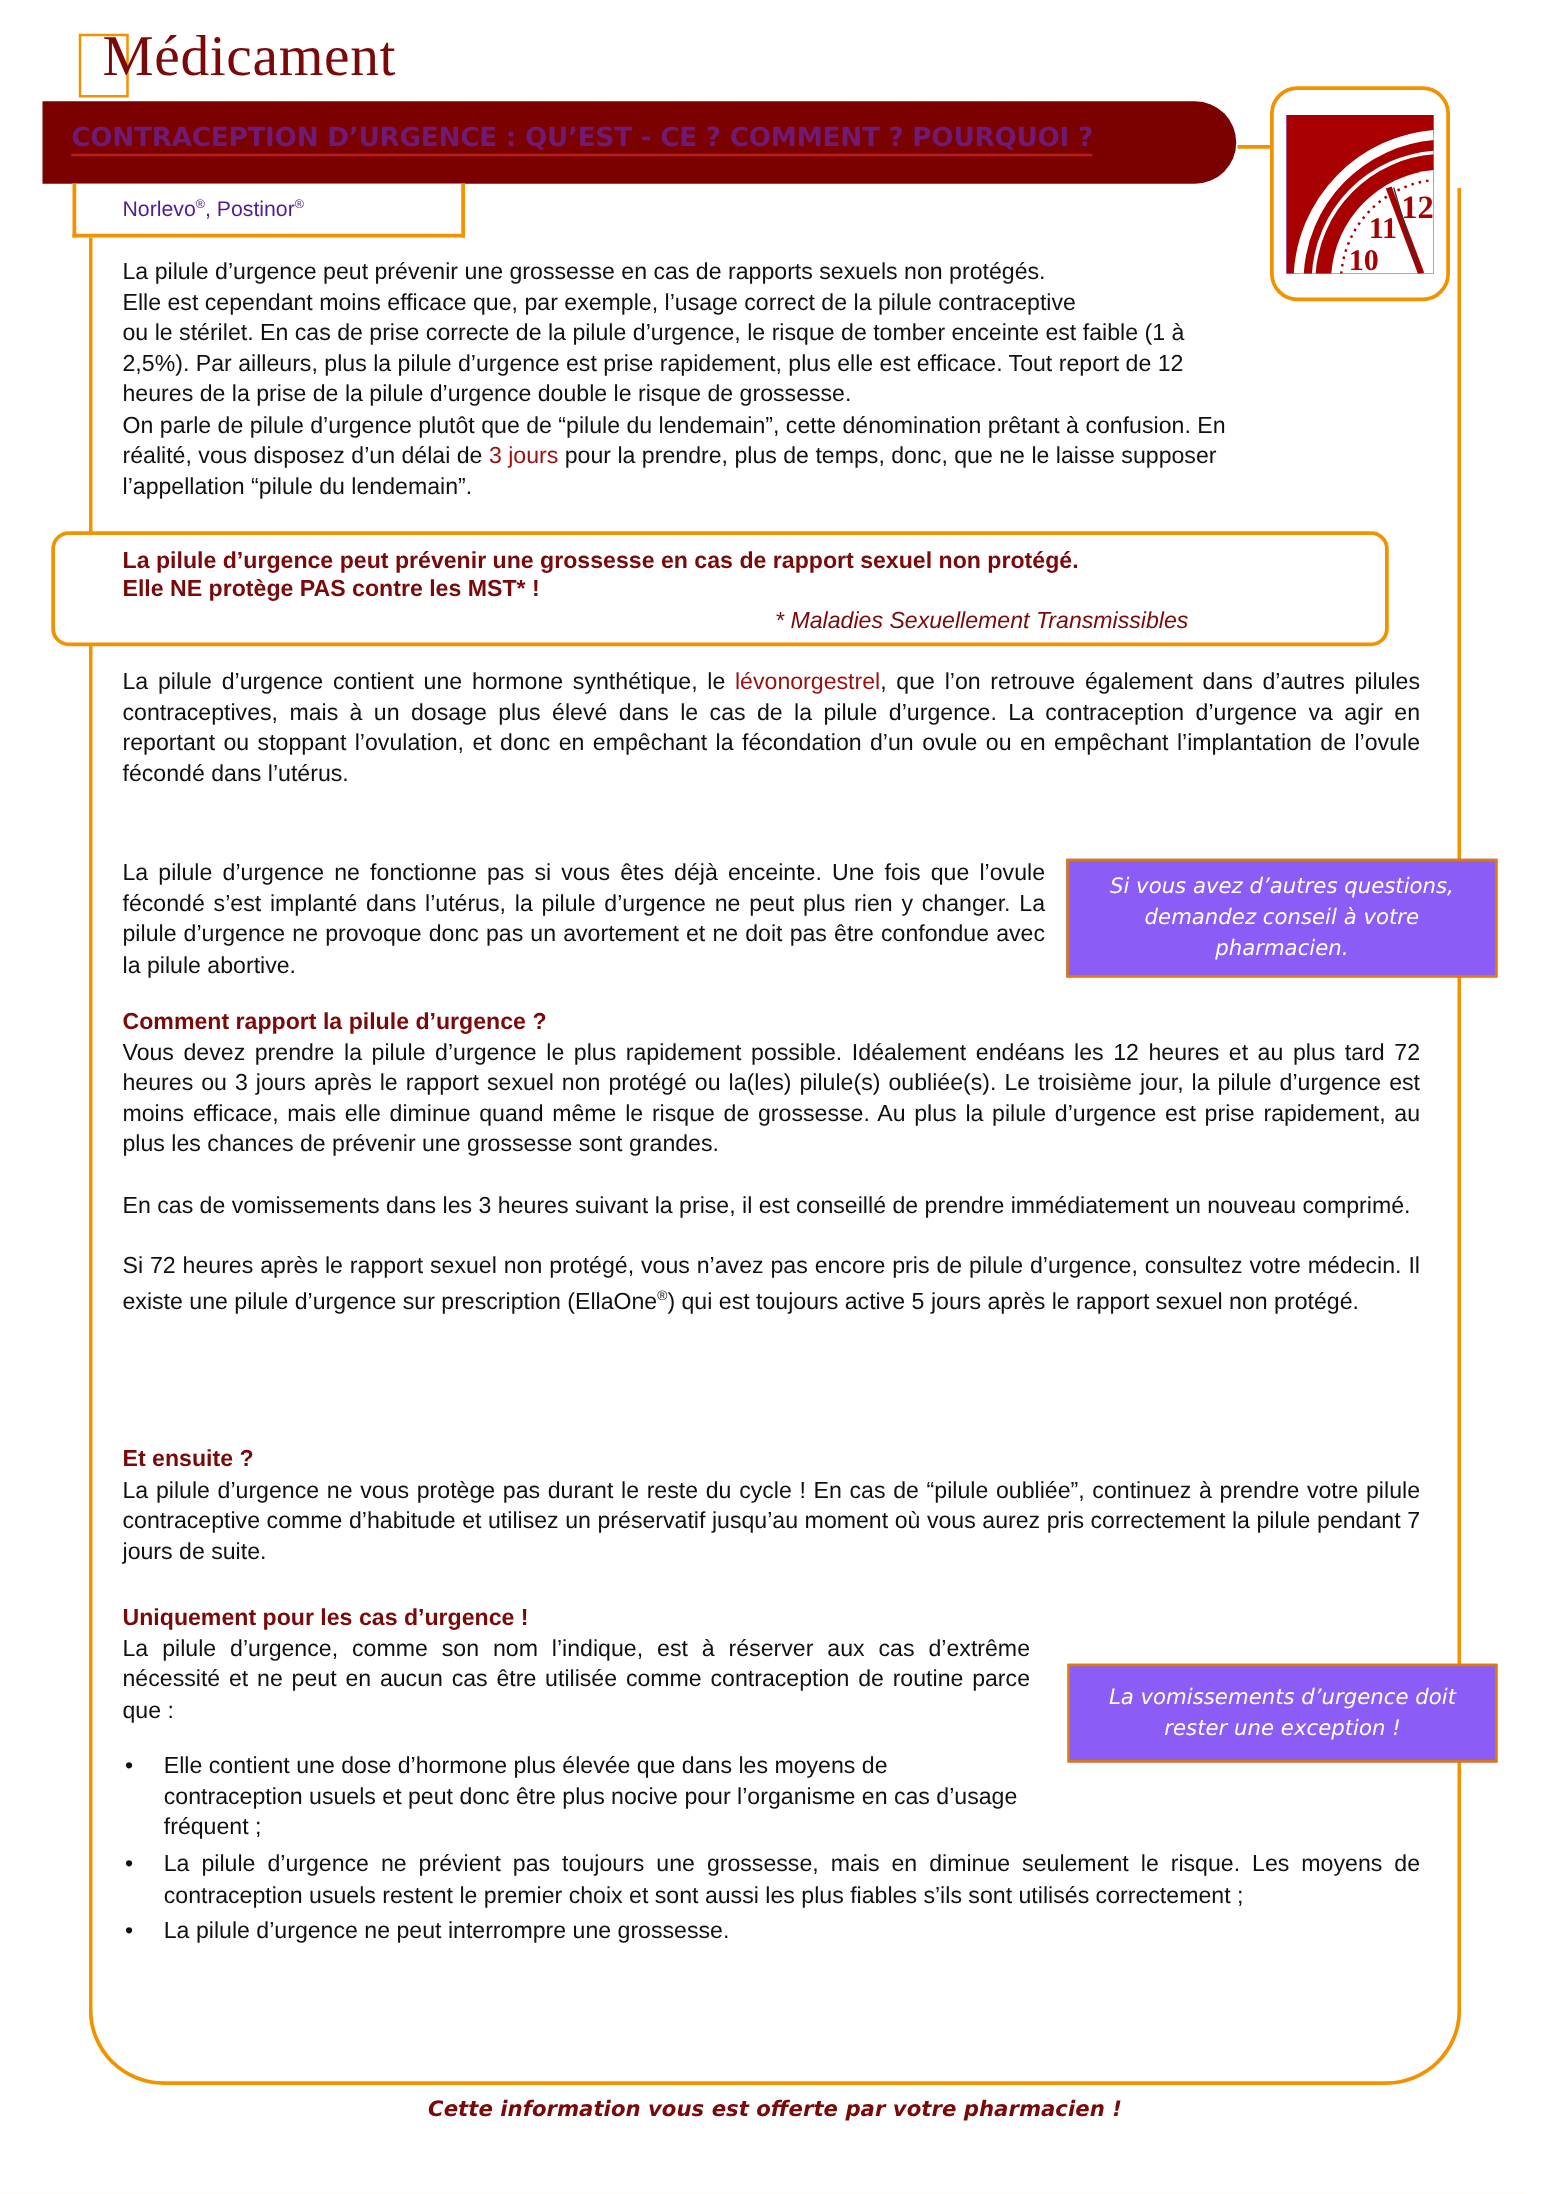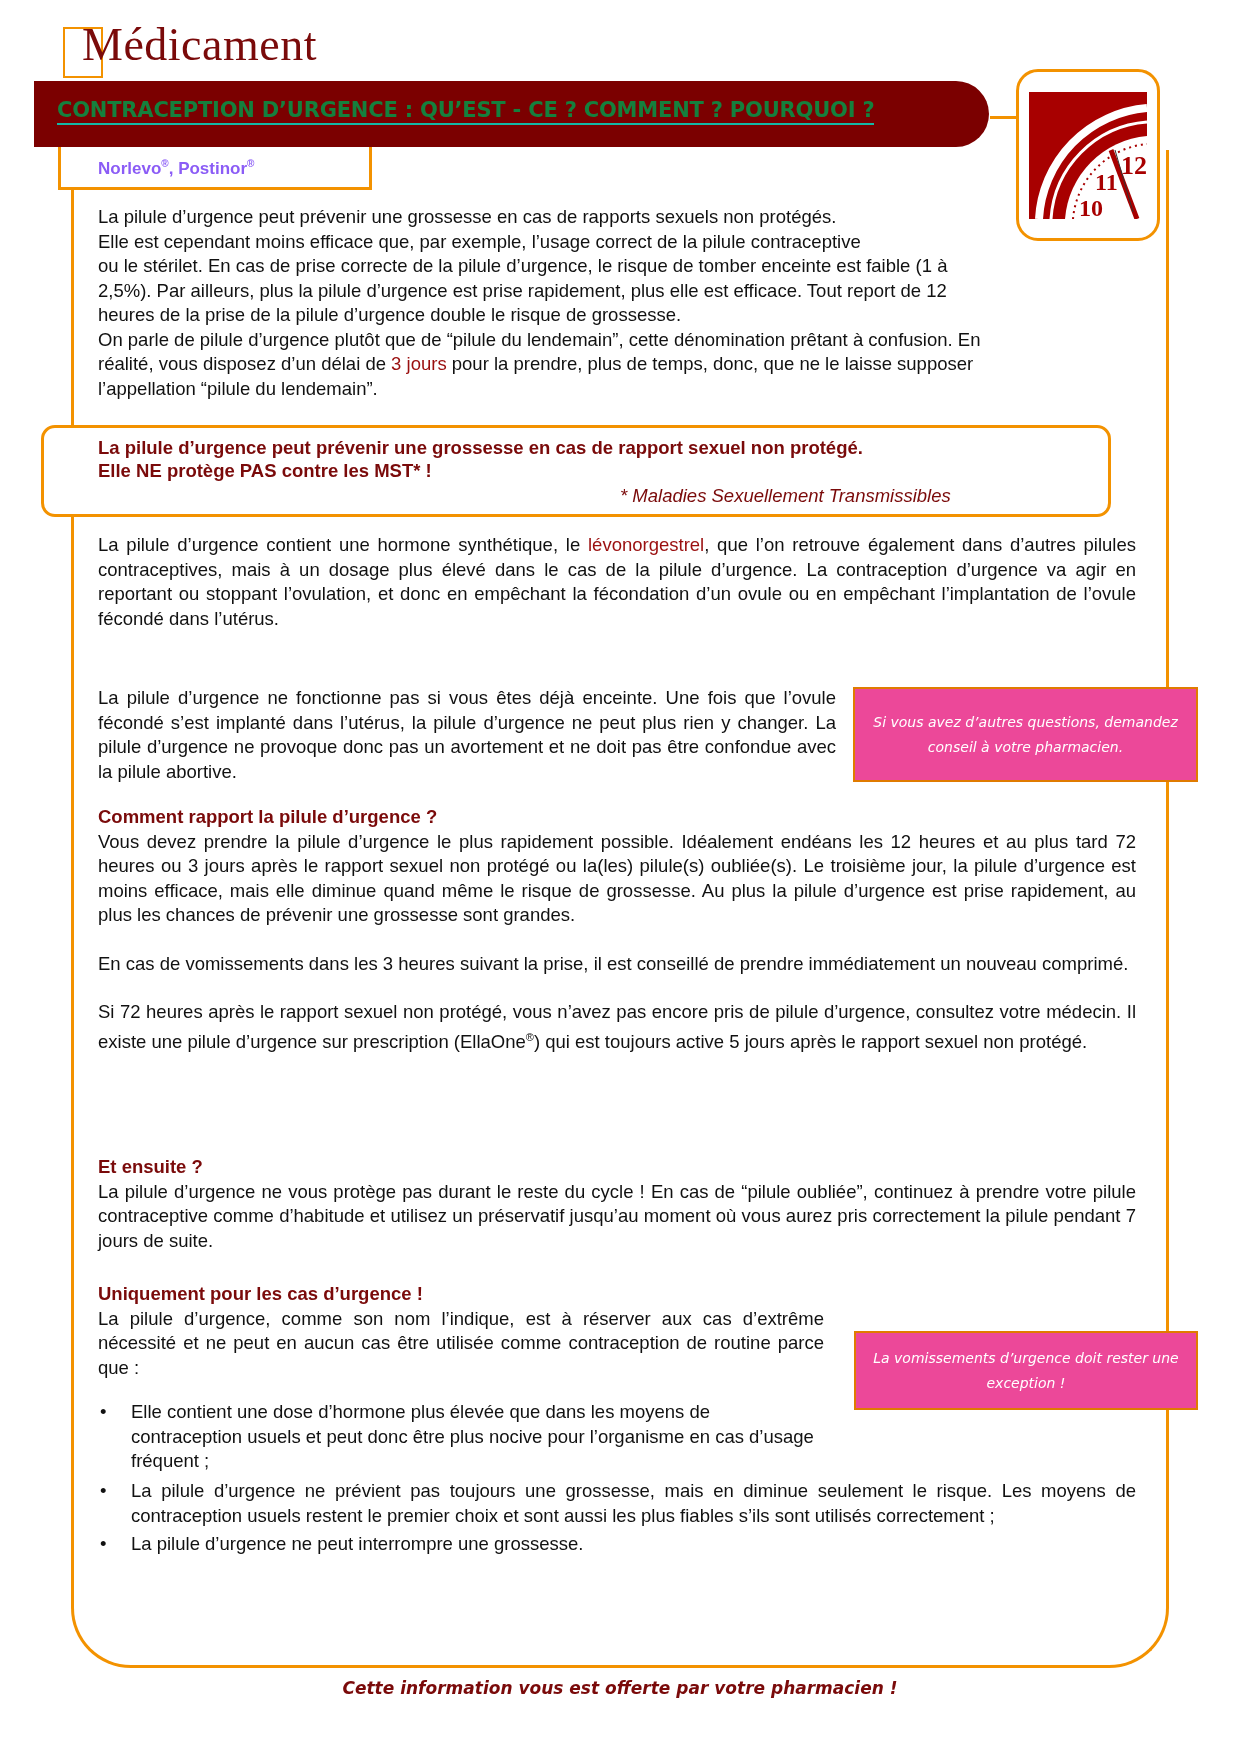--- a/index.html
+++ b/index.html
@@ -9,56 +9,56 @@
 
   
   .logo { left: 82px; top: 22px; font-family: "Liberation Serif", serif; font-size: 46px;
           color: #7a0a0a; letter-spacing: 0.5px; line-height: 1; }
   .logo-box { left: 63px; top: 27px; width: 40px; height: 51px; border: 2px solid #f39200;
               border-left: 2px solid #f39200; box-sizing: border-box; }
 
   
   .banner { left: 34px; top: 81px; width: 955px; height: 66px; background: #7b0000;
             border-radius: 0 34px 34px 0; }
-  .banner-title { left: 57px; top: 98px; color: #15803d; font-family: "DejaVu Sans", sans-serif;
+  .banner-title { left: 57px; top: 98px; color: #701a75; font-family: "DejaVu Sans", sans-serif;
                   font-weight: bold; font-size: 21px; letter-spacing: -0.2px; white-space: nowrap;
-                  border-bottom: 2px solid #14b8a6; padding-bottom: 1px; }
+                  border-bottom: 2px solid #b91c1c; padding-bottom: 1px; }
 
   
   .frame { left: 71px; top: 150px; width: 1098px; height: 1518px;
            border: 3px solid #f39200; border-top: none; border-radius: 0 0 60px 60px;
            box-sizing: border-box; }
   .connector { left: 990px; top: 116px; width: 32px; height: 3px; background: #f39200; }
 
   
   .brand-box { left: 58px; top: 147px; width: 314px; height: 43px; border: 3px solid #f39200;
                border-top: none; box-sizing: border-box; background: #fff; }
-  .brand-text { left: 98px; top: 158px; font-weight: bold; font-size: 17px; color: #8b5cf6; }
+  .brand-text { left: 98px; top: 158px; font-weight: normal; font-size: 17px; color: #4c1d95; }
   .brand-text sup { font-size: 10px; }
 
   
   .clock-wrap { left: 1016px; top: 69px; width: 144px; height: 172px; border: 3px solid #f39200;
                 border-radius: 22px; background: #fff; box-sizing: border-box; }
   .clock { left: 1029px; top: 92px; width: 118px; height: 127px; background: #8b5cf6; overflow: hidden; }
 
   
   .p { left: 98px; font-size: 18.5px; line-height: 24.5px; color: #111; }
   .just { text-align: justify; }
   .red { color: #9a0f0f; }
   .h { font-weight: bold; color: #7a0a0a; font-size: 18.5px; }
 
   
   .warn { left: 41px; top: 425px; width: 1070px; height: 92px; border: 3px solid #f39200;
           border-radius: 14px; background: #fff; box-sizing: border-box; }
   .warn-l1, .warn-l2 { left: 98px; font-weight: bold; color: #7a0a0a; font-size: 18.5px; }
   .warn-note { left: 620px; top: 485px; font-style: italic; color: #7a0a0a; font-size: 18.5px; }
 
   
-  .callout { background: #ec4899; border: 2px solid #e07b00; color: #fff; font-style: italic;
-             text-align: center; font-family: "DejaVu Sans", sans-serif; font-size: 14px;
+  .callout { background: #8b5cf6; border: 2px solid #e07b00; color: #fff; font-style: italic;
+             text-align: center; font-family: "DejaVu Sans", sans-serif; font-size: 17px;
              line-height: 25px; box-sizing: border-box; display: flex; align-items: center;
              justify-content: center; }
   .callout1 { left: 853px; top: 687px; width: 345px; height: 95px; padding: 0 8px; }
   .callout2 { left: 854px; top: 1331px; width: 344px; height: 79px; padding: 0 8px; }
 
   ul.bullets { margin: 0; padding: 0; list-style: none; }
   ul.bullets li { position: relative; padding-left: 33px; }
   ul.bullets li::before { content: "\2022"; position: absolute; left: 2px; top: 0; }
 
   .footer { left: 0; width: 1240px; top: 1678px; text-align: center; font-style: italic;

